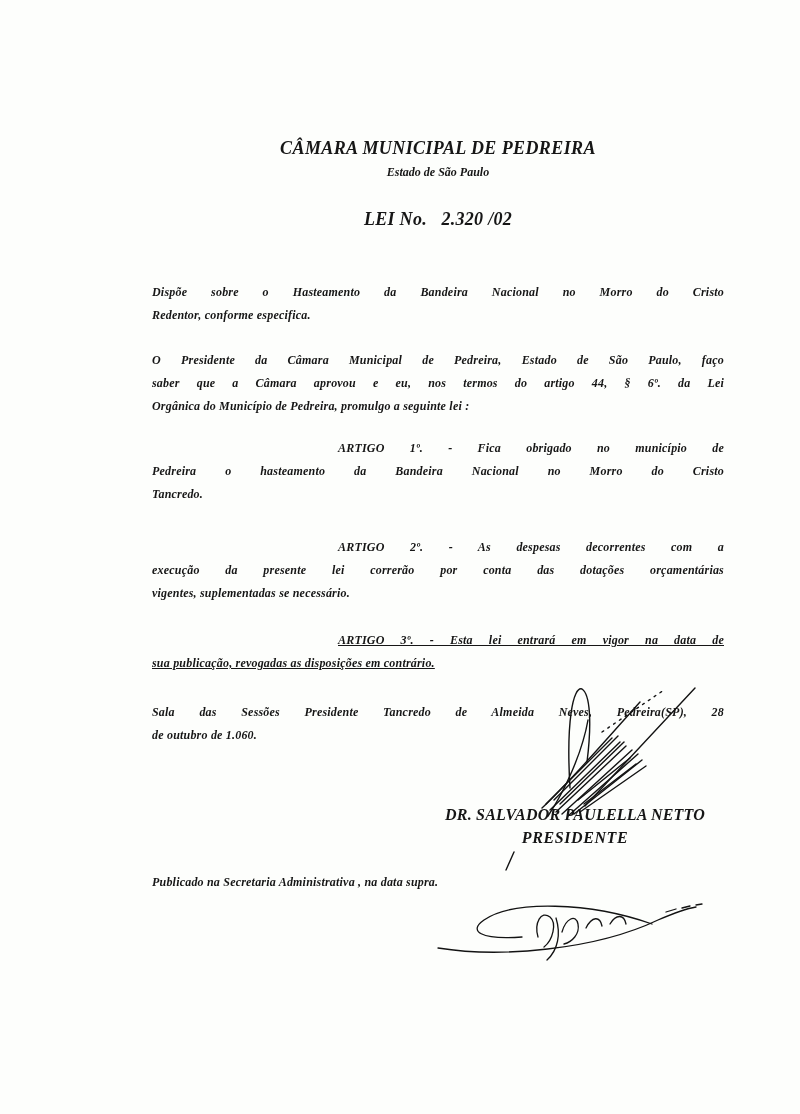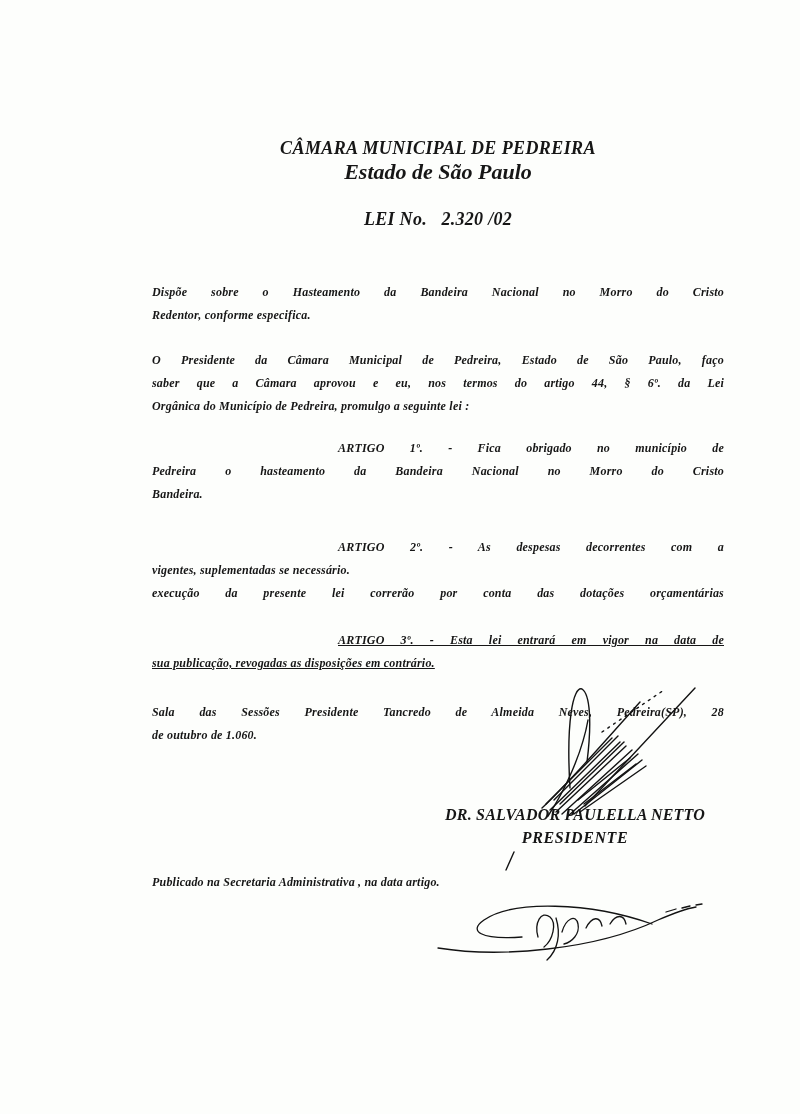--- a/index.html
+++ b/index.html
@@ -15,21 +15,21 @@
     color: #161616;
     overflow: hidden;
   }
   .abs { position: absolute; }
   .hdr {
     left: 152px; width: 572px;
     text-align: center;
     line-height: 24px;
   }
   .hdr-title   { font-size: 18px; letter-spacing: 0.4px; }
-  .hdr-sub     { font-size: 22px; }
+  .hdr-sub     { font-size: 12px; }
   .law-number  { font-size: 18px; white-space: pre; letter-spacing: 0.3px; }
   .para { left: 152px; width: 572px; }
   .line {
     font-size: 12px;
     line-height: 23px;
     text-align: justify;
     text-align-last: justify;
     letter-spacing: 0.2px;
     white-space: normal;
   }
@@ -57,27 +57,27 @@
 
   <div class="abs para" style="top:349px;">
     <div class="line">O Presidente da Câmara Municipal de Pedreira, Estado de São Paulo, faço</div>
     <div class="line">saber que a Câmara aprovou e eu, nos termos do artigo 44, § 6º. da Lei</div>
     <div class="line last">Orgânica do Município de Pedreira, promulgo a seguinte lei :</div>
   </div>
 
   <div class="abs para" style="top:437px;">
     <div class="line indent">ARTIGO 1º. - Fica obrigado no município de</div>
     <div class="line">Pedreira o hasteamento da Bandeira Nacional no Morro do Cristo</div>
-    <div class="line last">Bandeira.</div>
+    <div class="line last">Tancredo.</div>
   </div>
 
   <div class="abs para" style="top:536px;">
     <div class="line indent">ARTIGO 2º. - As despesas decorrentes com a</div>
+    <div class="line">execução da presente lei correrão por conta das dotações orçamentárias</div>
     <div class="line last">vigentes, suplementadas se necessário.</div>
-    <div class="line">execução da presente lei correrão por conta das dotações orçamentárias</div>
   </div>
 
   <div class="abs para" style="top:629px;text-decoration:underline;">
     <div class="line indent">ARTIGO 3º. - Esta lei entrará em vigor na data de</div>
     <div class="line last">sua publicação, revogadas as disposições em contrário.</div>
   </div>
 
   <div class="abs para" style="top:701px;">
     <div class="line">Sala das Sessões Presidente Tancredo de Almeida Neves, Pedreira(SP), 28</div>
     <div class="line last">de outubro de 1.060.</div>
@@ -104,21 +104,21 @@
       <path d="M24 172 L16 190"></path>
     </g>
   </svg>
 
   <div class="abs sig-block" style="left:410px; top:803px; width:330px;">
     <div class="sig-name">DR. SALVADOR PAULELLA NETTO</div>
     <div class="sig-title">PRESIDENTE</div>
   </div>
 
   <div class="abs para" style="top:871px;">
-    <div class="line last">Publicado na Secretaria Administrativa , na data artigo.</div>
+    <div class="line last">Publicado na Secretaria Administrativa , na data supra.</div>
   </div>
 
   <svg class="abs scribble" style="left:420px; top:896px;" width="300" height="66" viewBox="0 0 300 66">
     <g stroke-width="1.3">
       <path d="M18 52 C80 62 175 54 238 24 C252 18 264 13 276 11"></path>
       <path d="M232 28 C170 6 92 4 64 24 C48 35 60 44 102 41"></path>
       <path d="M118 41 C114 27 121 14 130 21 C137 27 133 44 124 51"></path>
       <path d="M142 36 C146 22 156 18 158 28 C160 38 152 46 144 48"></path>
       <path d="M166 32 C172 20 180 20 182 30"></path>
       <path d="M190 28 C196 18 204 18 206 28"></path>

